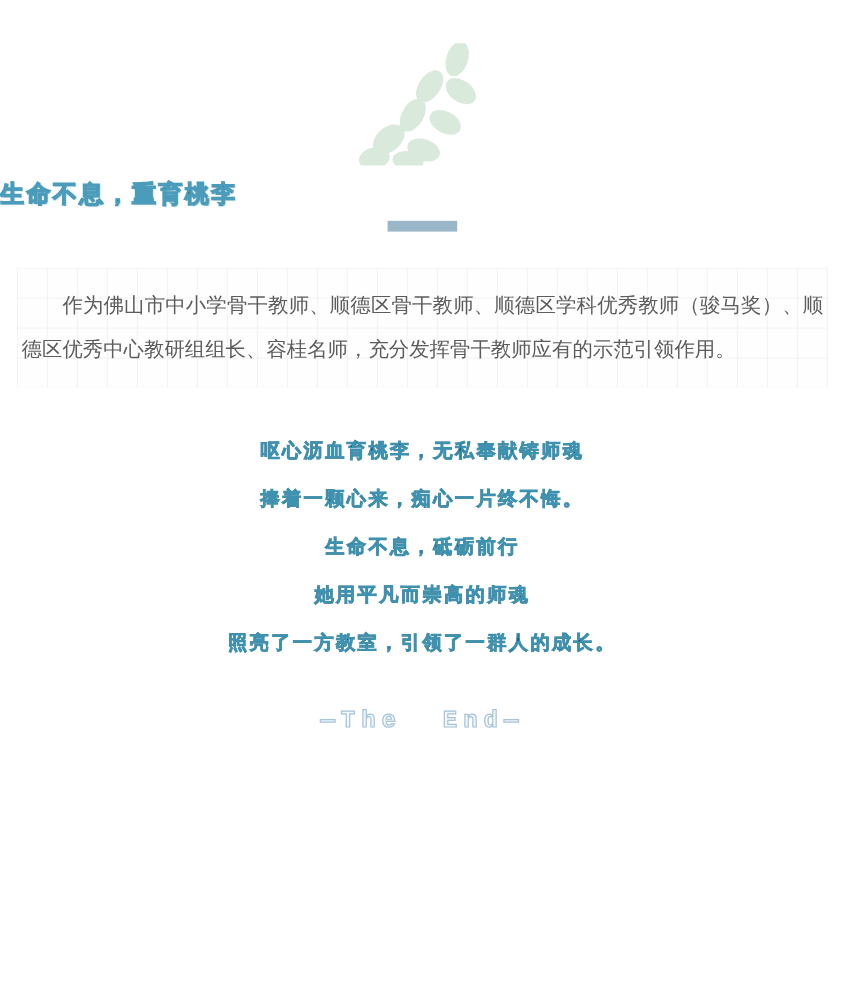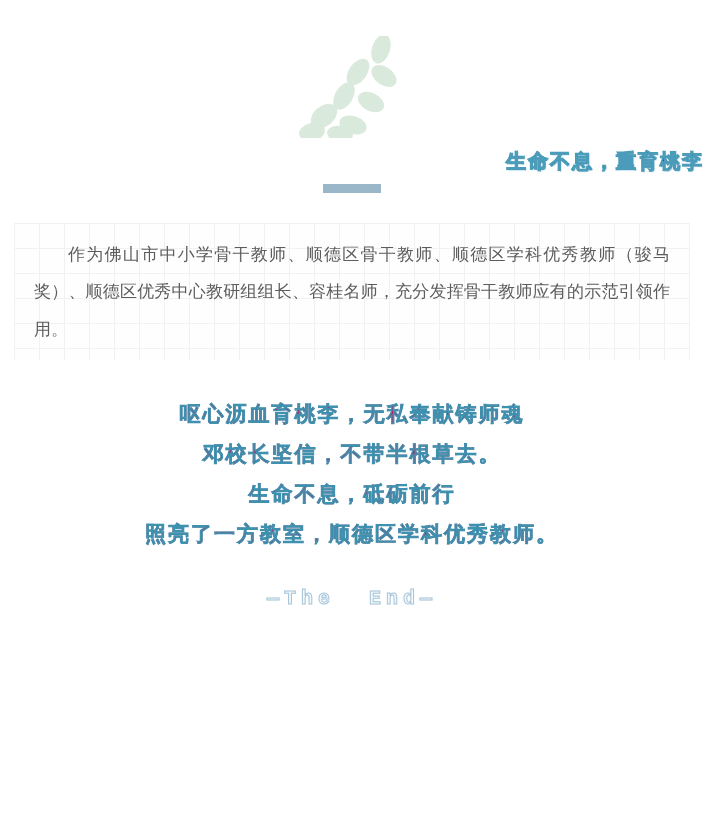--- a/index.html
+++ b/index.html
@@ -8,63 +8,63 @@
     min-height: 832px;
     margin: 0 auto;
     background: #ffffff;
     font-family: "Liberation Sans", "DejaVu Sans", sans-serif;
     overflow: hidden;
   }
   
   .leaf-wrap { text-align: center; padding-top: 36px; height: 102px; }
   .page-title {
     margin: 10px 0 0;
-    text-align: right;
+    text-align: left;
     font-size: 20px;
     font-weight: bold;
     letter-spacing: 2px;
     color: #14532d;
     -webkit-text-stroke: 1px #4a9cba;
     text-shadow: 1px 1px 1px #a9cfdd;
   }
   .title-bar {
     width: 58px; height: 9px;
     background: #9ab7ca;
     margin: 9px auto 0;
   }
   
   .grid-paper {
     width: 676px;
     box-sizing: border-box;
     margin: 30px auto 0;
-    padding: 13px 20px 12px;
+    padding: 13px 4px 12px;
     background-color: #fefefe;
     background-image:
       linear-gradient(#f1f1f1 1px, transparent 1px),
       linear-gradient(90deg, #f1f1f1 1px, transparent 1px);
     background-size: 25px 25px;
     background-position: 0 0;
   }
   .grid-paper p {
     margin: 0;
     font-size: 17px;
     line-height: 2.2;
     color: #5c5c5c;
     text-align: justify;
     text-indent: 2em;
     font-weight: 300;
   }
   
   .poem { margin-top: 34px; text-align: center; }
   .poem-line {
-    font-size: 21px;
+    font-size: 16px;
     line-height: 40px;
     font-weight: bold;
     letter-spacing: 2px;
-    color: #be185d;
+    color: #0f172a;
     -webkit-text-stroke: 0.6px #3e92af;
   }
   
   .the-end {
     margin-top: 32px;
     text-align: center;
     font-family: "Liberation Mono", "DejaVu Sans Mono", monospace;
     font-size: 20px;
     line-height: 26px;
     font-weight: bold;
@@ -98,22 +98,23 @@
   <h1 class="page-title">生命不息，重育桃李</h1>
 
   <div class="title-bar"></div>
 
   <section class="grid-paper">
     <p>作为佛山市中小学骨干教师、顺德区骨干教师、顺德区学科优秀教师（骏马奖）、顺德区优秀中心教研组组长、容桂名师，充分发挥骨干教师应有的示范引领作用。</p>
   </section>
 
   <section class="poem">
     <div class="poem-line">呕心沥血育桃李，无私奉献铸师魂</div>
-    <div class="poem-line">邓校长坚信，不带半根草去。</div>
+    <div class="poem-line">捧着一颗心来，痴心一片终不悔。</div>
     <div class="poem-line">生命不息，砥砺前行</div>
-    <div class="poem-line">照亮了一方教室，顺德区学科优秀教师。</div>
+    <div class="poem-line">她用平凡而崇高的师魂</div>
+    <div class="poem-line">照亮了一方教室，引领了一群人的成长。</div>
   </section>
 
   <footer>
     <div class="the-end">—The  End—</div>
   </footer>
 
 </div>
 
 </body></html>

